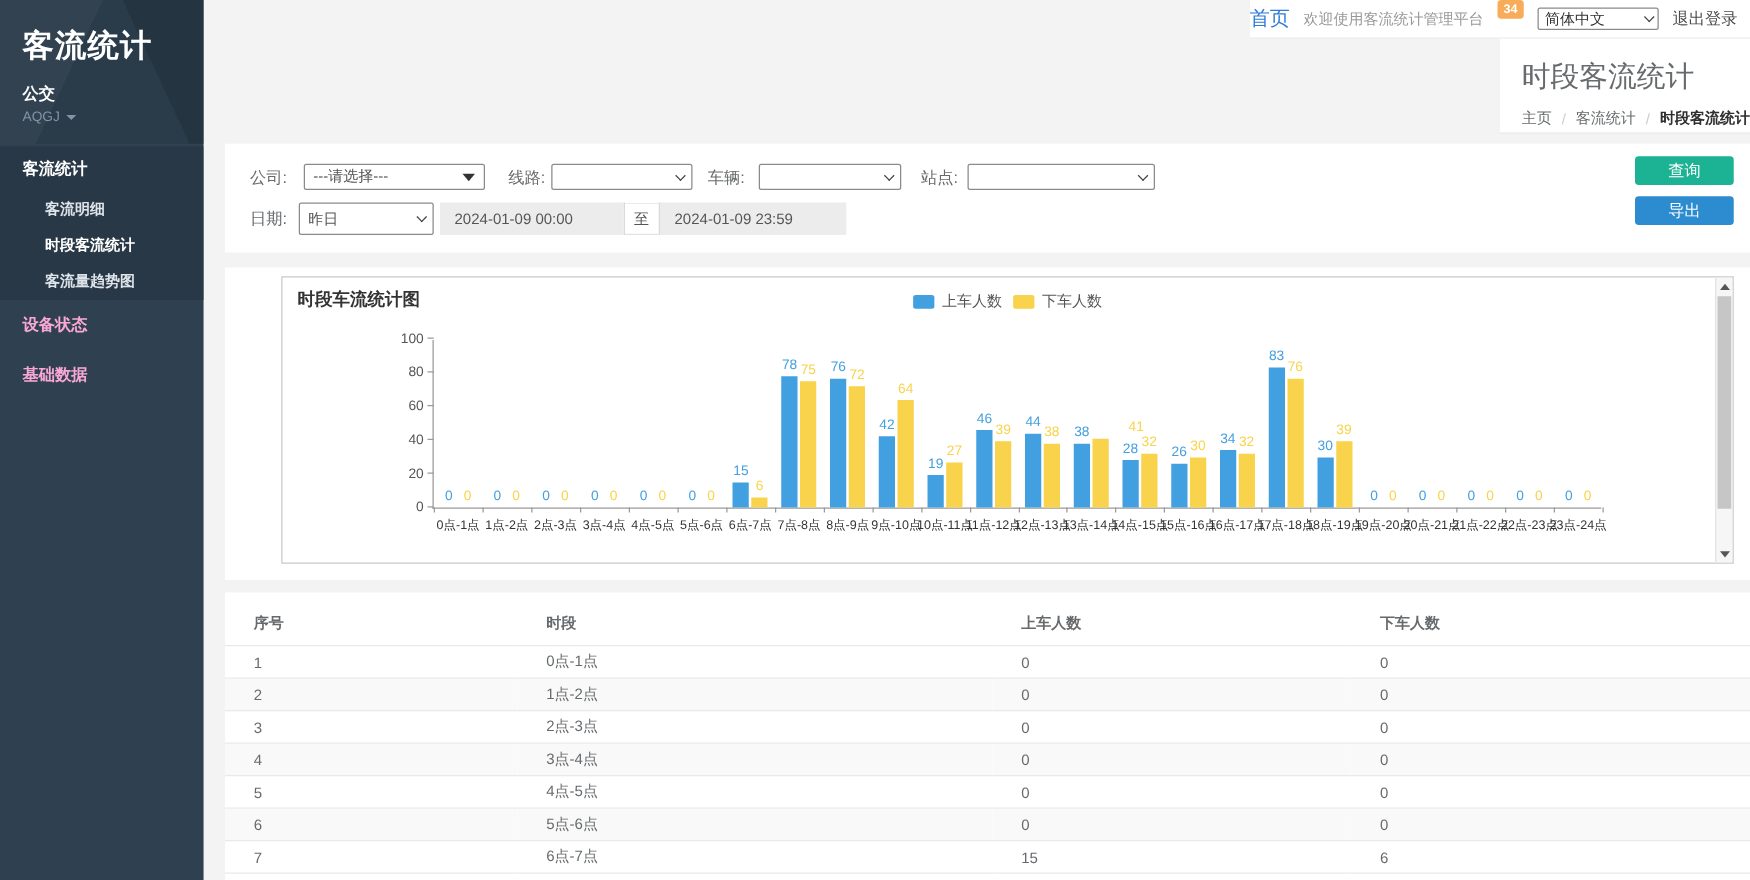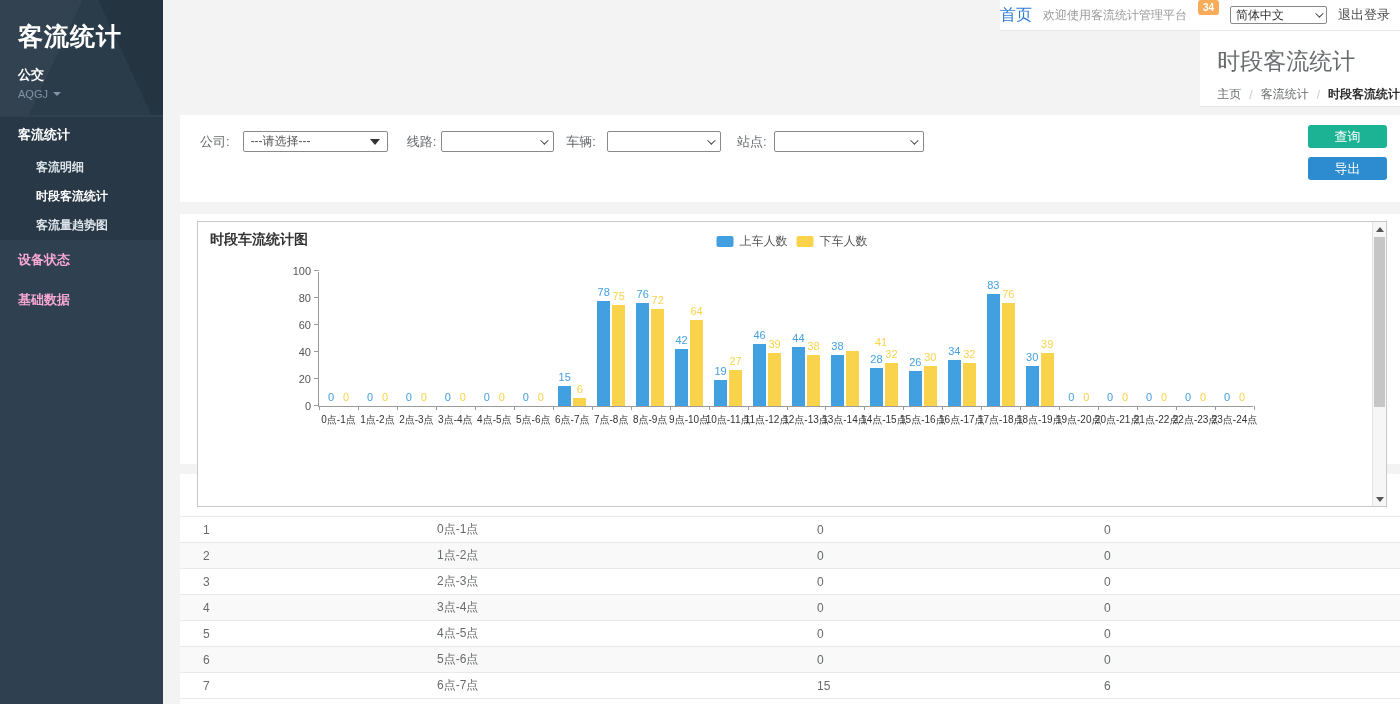--- a/index.html
+++ b/index.html
@@ -61,21 +61,21 @@
   .date-box { background:#ececec; height:26px; display:flex; align-items:center; padding-left:12px; font-size:12px; color:#555; cursor:pointer; }
   .w145d{width:147px}.w148d{width:149px}
   .to-box { background:#fff; border:1px solid #d9d9d9; border-top:none; border-bottom:none; height:26px; width:29px; display:flex; align-items:center; justify-content:center; font-size:12px; color:#555; box-shadow:inset 0 1px 0 #e3e3e3, inset 0 -1px 0 #e3e3e3; }
   .dsel { height:26px; }
   .btn { position:absolute; right:13px; width:79px; height:23px; border:none; border-radius:3px; color:#fff; font-size:13px; cursor:pointer; font-family:inherit; }
   .btn-query { top:10px; background:#1cb394; }
   .btn-export { top:42px; background:#2d8cd0; }
 
   
   .chart-panel { margin-top:12px; background:#fff; height:250px; padding:7px 13px 8px 17px; }
-  .chart-box { position:relative; height:286px; border:1px solid #c9c9c9; background:#fff; overflow:hidden; }
+  .chart-box { position:relative; height:230px; border:1px solid #c9c9c9; background:#fff; overflow:hidden;margin-left:28px; }
   .chart-title { position:absolute; top:9px; left:12px; font-size:14px; font-weight:bold; color:#333; }
   .legend { position:absolute; top:11px; left:50%; transform:translateX(-50%); display:flex; align-items:center; gap:9px; }
   .legend .sw { width:17px; height:11px; border-radius:2px; display:inline-block; }
   .legend .lbl { font-size:12px; color:#555; margin-left:-3px; }
   .plot { position:absolute; left:120px; top:50px; width:935px; height:135px; border-left:1px solid #9a9a9a; border-bottom:1px solid #9a9a9a; }
   .ytick-label { position:absolute; left:-42px; width:34px; text-align:right; font-size:11px; color:#555; }
   .ytick-mark { position:absolute; left:-5px; width:5px; height:1px; background:#9a9a9a; }
   .xtick-mark { position:absolute; width:1px; height:4px; background:#9a9a9a; top:100%; }
   .bar { position:absolute; bottom:0; width:13px; }
   .bar-val { position:absolute; transform:translateX(-50%); font-size:11px; white-space:nowrap; }
@@ -162,20 +162,30 @@
           <span class="flabel ml12">车辆:</span>
           <div class="sel w114 ml11">
             <span class="ph"></span>
             <span class="chev"></span>
           </div>
           <span class="flabel ml16">站点:</span>
           <div class="sel w150 ml7">
             <span class="ph"></span>
             <span class="chev"></span>
           </div>
+        </div>
+        <div class="frow frow2">
+          <span class="flabel ml20">日期:</span>
+          <div class="sel dsel w108 ml9">
+            <span class="ph">昨日</span>
+            <span class="chev"></span>
+          </div>
+          <div class="date-box w145d ml5">2024-01-09 00:00</div>
+          <div class="to-box">至</div>
+          <div class="date-box w148d">2024-01-09 23:59</div>
         </div>
         <button class="btn btn-query">查询</button>
         <button class="btn btn-export">导出</button>
       </section>
 
       <section class="chart-panel">
         <div class="chart-box">
           <div class="chart-title">时段车流统计图</div>
           <div class="legend">
             <span class="sw" id="legend-sw-0" style="background: rgb(67, 160, 224);"></span>

